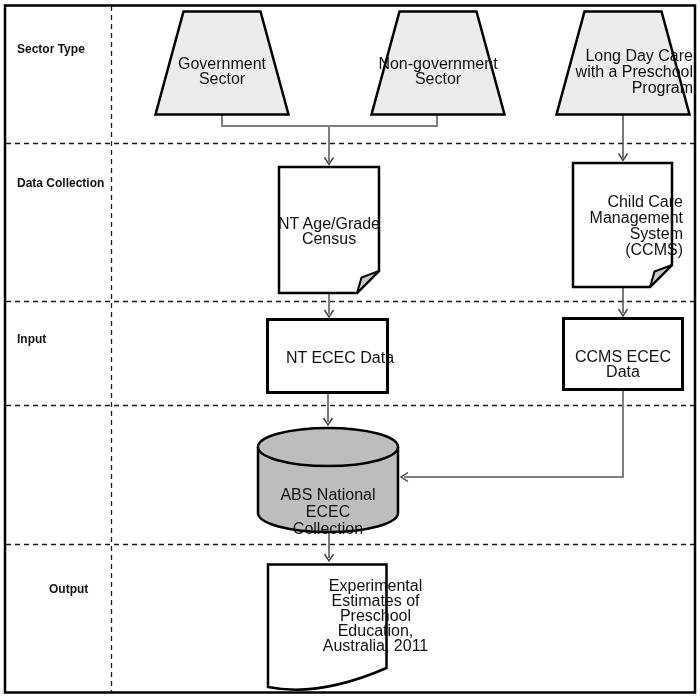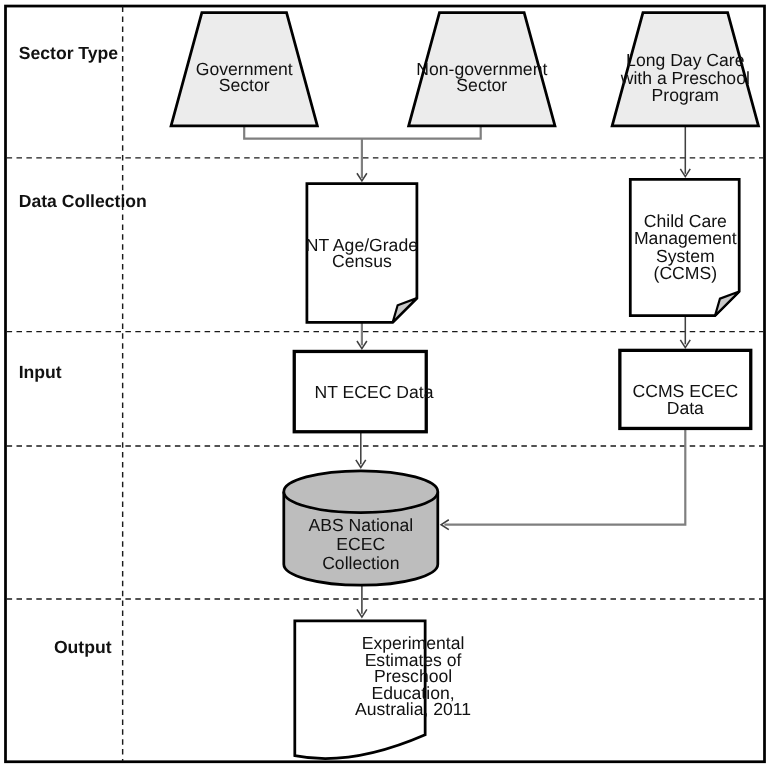--- a/index.html
+++ b/index.html
@@ -2,28 +2,28 @@
 <html><head>
 <meta charset="utf-8">
 <style>
   html,body{margin:0;padding:0;background:#ffffff;}
   .stage{
     position:relative;width:700px;height:700px;background:#ffffff;overflow:hidden;
     font-family:"Liberation Sans",sans-serif;color:#111111;
   }
   .stage svg{position:absolute;left:0;top:0;}
   .row-label{
-    position:absolute;left:17px;font-size:16px;font-weight:700;
+    position:absolute;left:17px;font-size:12px;font-weight:700;
     line-height:19px;white-space:pre-line;color:#111111;
   }
   .node-label{
     position:absolute;text-align:center;white-space:pre-line;
     font-size:16px;line-height:15px;color:#111111;
   }
-  .lh16{line-height:16px;}
+  .lh16{line-height:16px;text-align:right;}
   .lh17{line-height:17px;}
 </style>
 </head>
 <body>
 
 <div class="stage">
 
   <svg width="700" height="700" viewBox="0 0 700 700">
 
     <rect x="5" y="5.5" width="690" height="687" fill="none" stroke-width="2.5" stroke="#000000"></rect>
@@ -101,21 +101,21 @@
 with a Preschool
 Program</div>
   <div class="node-label" style="left:269px;top:216px;width:120px;">NT Age/Grade
 Census</div>
   <div class="node-label lh16" style="left:563px;top:194px;width:120px;">Child Care
 Management
 System
 (CCMS)</div>
   <div class="node-label" style="left:280px;top:350px;width:120px;">NT ECEC Data</div>
   <div class="node-label" style="left:563px;top:349px;width:120px;">CCMS ECEC Data</div>
-  <div class="node-label lh17" style="left:258px;top:470px;width:140px;">ABS National ECEC
+  <div class="node-label lh17" style="left:258px;top:486px;width:140px;">ABS National ECEC
 Collection</div>
   <div class="node-label" style="left:267px;top:578px;width:121px;margin-left:48px;">Experimental
 Estimates of
 Preschool
 Education,
 Australia, 2011</div>
 
 </div>
 
 </body></html>

